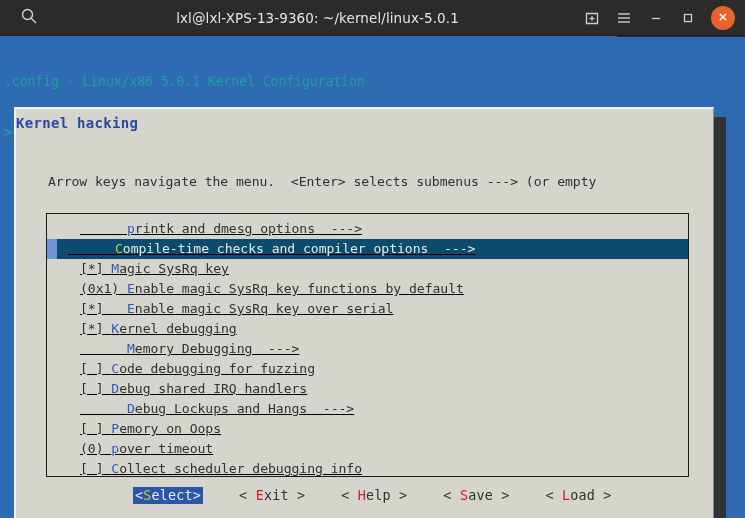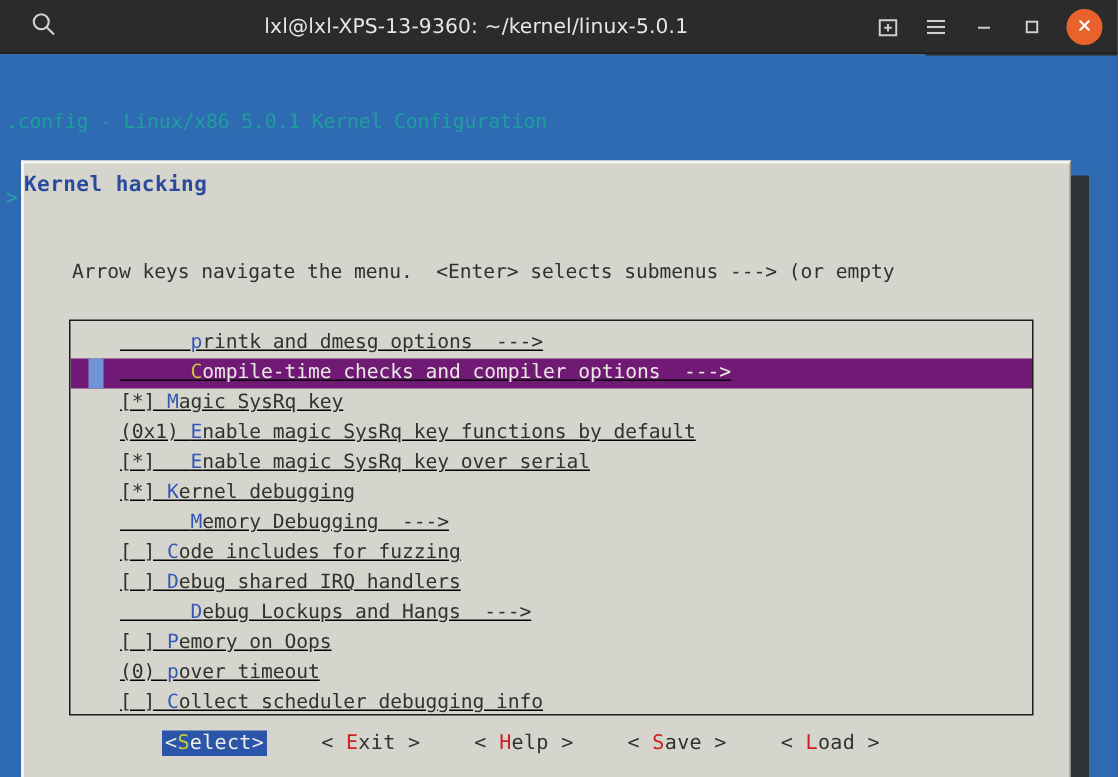--- a/index.html
+++ b/index.html
@@ -150,41 +150,41 @@
     height: 20px;
     line-height: 20px;
     white-space: pre;
     font-size: 13.1px;
     color: #30322f;
     padding-left: 33px;
     letter-spacing: -0.05px;
   }
   .row .hk { color: #3458b8; }
   .row.sel {
-    background: #701a75;
+    background: #0c4a6e;
     color: #e9e9e3;
-    padding-left: 12px;
+    padding-left: 0;
   }
   .row.sel .cursor {
     display: inline-block;
     width: 10px;
     background: #6f93d6;
     color: #6f93d6;
   }
   .row.sel .pad { display:inline-block; width: 11px; }
   .row.sel .hk { color: #c9c935; }
 
   
   .buttons {
     position: absolute;
     left: 0; top: 378px;
     width: 700px;
     display: flex;
     align-items: center;
-    padding-left: 92px;
+    padding-left: 117px;
     font-size: 13.4px;
     white-space: pre;
   }
   .btn {
     color: #30322f;
     margin-right: 36px;
     letter-spacing: 0.2px;
   }
   .btn .hk { color: #cc2222; }
   .btn.active {
@@ -284,21 +284,21 @@
 
       <div class="listbox">
         <div class="menu" id="menu-root">
             <div class="row"><span>      </span><span class="hk">p</span><span>rintk and dmesg options  ---&gt;</span></div>
             <div class="row sel"><span class="cursor"> </span><span class="pad"></span><span>      </span><span class="hk">C</span><span>ompile-time checks and compiler options  ---&gt;</span></div>
             <div class="row"><span>[*] </span><span class="hk">M</span><span>agic SysRq key</span></div>
             <div class="row"><span>(0x1) </span><span class="hk">E</span><span>nable magic SysRq key functions by default</span></div>
             <div class="row"><span>[*]   </span><span class="hk">E</span><span>nable magic SysRq key over serial</span></div>
             <div class="row"><span>[*] </span><span class="hk">K</span><span>ernel debugging</span></div>
             <div class="row"><span>      </span><span class="hk">M</span><span>emory Debugging  ---&gt;</span></div>
-            <div class="row"><span>[ ] </span><span class="hk">C</span><span>ode includes for fuzzing</span></div>
+            <div class="row"><span>[ ] </span><span class="hk">C</span><span>ode debugging for fuzzing</span></div>
             <div class="row"><span>[ ] </span><span class="hk">D</span><span>ebug shared IRQ handlers</span></div>
             <div class="row"><span>      </span><span class="hk">D</span><span>ebug Lockups and Hangs  ---&gt;</span></div>
             <div class="row"><span>[ ] </span><span class="hk">P</span><span>emory on Oops</span></div>
             <div class="row"><span>(0) </span><span class="hk">p</span><span>over timeout</span></div>
             <div class="row"><span>[ ] </span><span class="hk">C</span><span>ollect scheduler debugging info</span></div>
           </div>
 
       </div>
 
       <div class="buttons" id="buttons-root"><div class="btn active"><span>&lt;</span><span class="hk">S</span><span>elect</span><span>&gt;</span></div><div class="btn"><span>&lt; </span><span class="hk">E</span><span>xit</span><span> &gt;</span></div><div class="btn"><span>&lt; </span><span class="hk">H</span><span>elp</span><span> &gt;</span></div><div class="btn"><span>&lt; </span><span class="hk">S</span><span>ave</span><span> &gt;</span></div><div class="btn"><span>&lt; </span><span class="hk">L</span><span>oad</span><span> &gt;</span></div></div>

